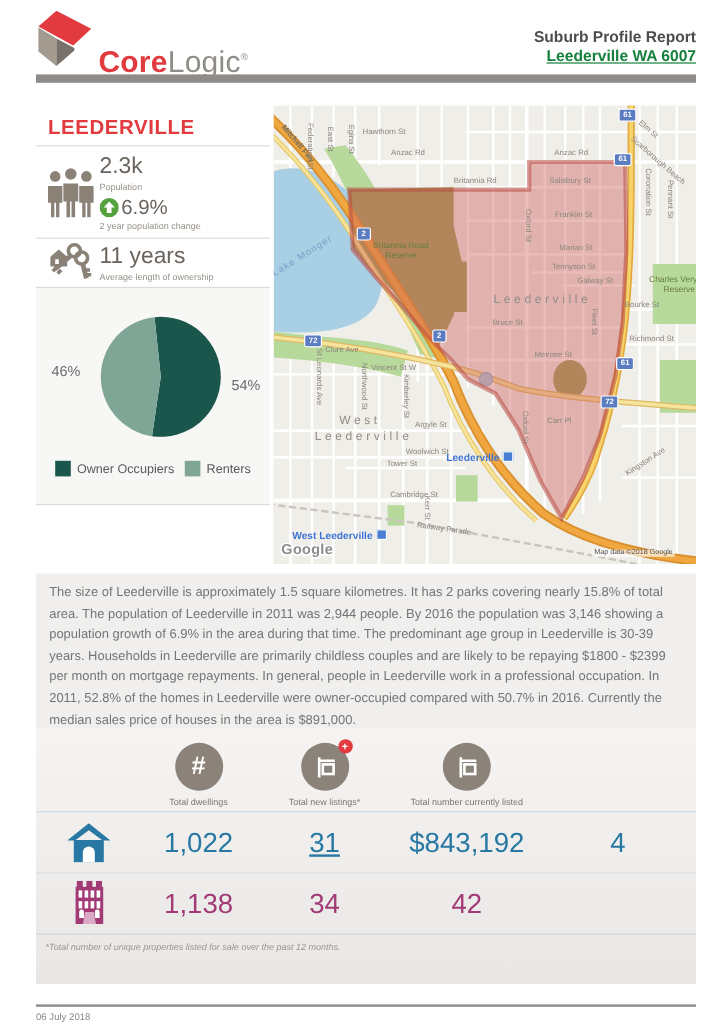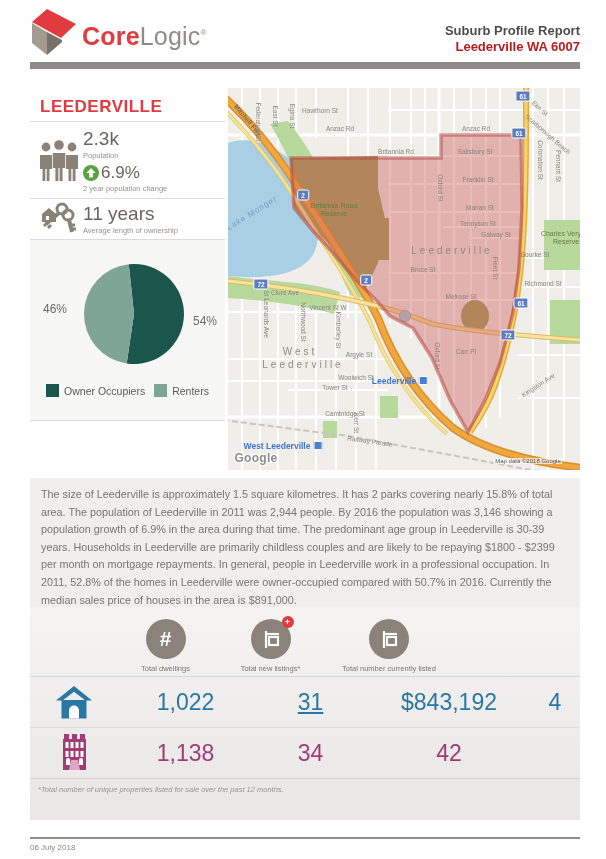--- a/index.html
+++ b/index.html
@@ -1,26 +1,26 @@
 <!DOCTYPE html>
 <html><head>
 <meta charset="utf-8">
 <style>
   html,body{margin:0;padding:0;}
   body{width:606px;height:859px;background:#fff;font-family:"Liberation Sans",sans-serif;position:relative;overflow:hidden;-webkit-font-smoothing:antialiased;}
 
   
   #logo-mark{position:absolute;left:28px;top:9px;}
-  #brand{position:absolute;left:82px;top:22px;font-size:25px;letter-spacing:.2px;text-align:center;}
+  #brand{position:absolute;left:82px;top:38px;font-size:25px;letter-spacing:.2px;text-align:center;}
   #brand .core{color:#e13b3f;font-weight:bold;}
   #brand .logic{color:#8f8b86;}
   #brand .reg{color:#8f8b86;font-size:8px;vertical-align:10px;}
   #hdr-right{position:absolute;right:26px;top:23px;text-align:right;line-height:1.25;}
   #hdr-title{font-size:13px;font-weight:bold;color:#4d4d4d;}
-  #hdr-sub{font-size:13px;font-weight:bold;color:#b91c1c;}
+  #hdr-sub{font-size:13px;font-weight:bold;color:#15803d;text-decoration:underline;}
   #hdr-rule{position:absolute;left:30px;top:62px;width:550px;height:7px;background:#8e8b88;}
 
   
   #lpanel{position:absolute;left:30px;top:95px;width:195px;}
   #lp-title{height:26px;line-height:24px;padding-left:10px;color:#e13b3f;font-size:17px;font-weight:bold;letter-spacing:.5px;}
   .stat-row{border-top:1px solid #dcdcdc;display:flex;align-items:center;box-sizing:border-box;padding:5px 4px 5px 5px;}
   .stat-ic{width:48px;flex:0 0 48px;display:flex;justify-content:center;align-items:center;}
   .stat-tx{flex:1;}
   .stat-val{font-size:19px;color:#6b645e;}
   .stat-lbl{font-size:7.5px;color:#97918a;margin-top:1px;}
@@ -54,21 +54,21 @@
 
   
   #panel{position:absolute;left:30px;top:607px;width:550px;height:213px;background:linear-gradient(#f5f4f3,#e8e7e6);}
   .tgrid{display:grid;grid-template-columns:88px 95px 115px 122px 1fr;align-items:center;}
   #thead{padding-top:8px;height:61px;border-bottom:1px solid #ccdde6;}
   .thcol{text-align:center;}
   .circ{width:40px;height:40px;border-radius:50%;background:#8b8279;margin:0 auto;position:relative;display:flex;align-items:center;justify-content:center;}
   .circ .hash{color:#fff;font-size:21px;font-weight:bold;}
   .badge{position:absolute;right:-3px;top:-3px;width:12px;height:12px;border-radius:50%;background:#e13b3f;color:#fff;font-size:9px;line-height:12px;text-align:center;font-weight:bold;}
   .thlbl{font-size:7.5px;color:#7c776f;margin-top:5px;}
-  .trow{height:50px;gap:20px;}
+  .trow{height:50px;}
   .trow .num{text-align:center;font-size:23px;}
   .row-sep{border-bottom:1px solid #dcdcdc;}
   #row-houses .num{color:#2878a3;}
   #row-units .num{color:#a23a75;}
   .ricon{display:flex;justify-content:center;}
   #tfoot{border-top:1px solid #d4d4d4;padding:6px 8px;font-size:7.5px;font-style:italic;color:#9a958f;}
 
   
   #foot-rule{position:absolute;left:30px;top:837px;width:550px;height:2px;background:#8f8b87;}
   #foot-date{position:absolute;left:30px;top:843px;font-size:8px;color:#8a8580;}

